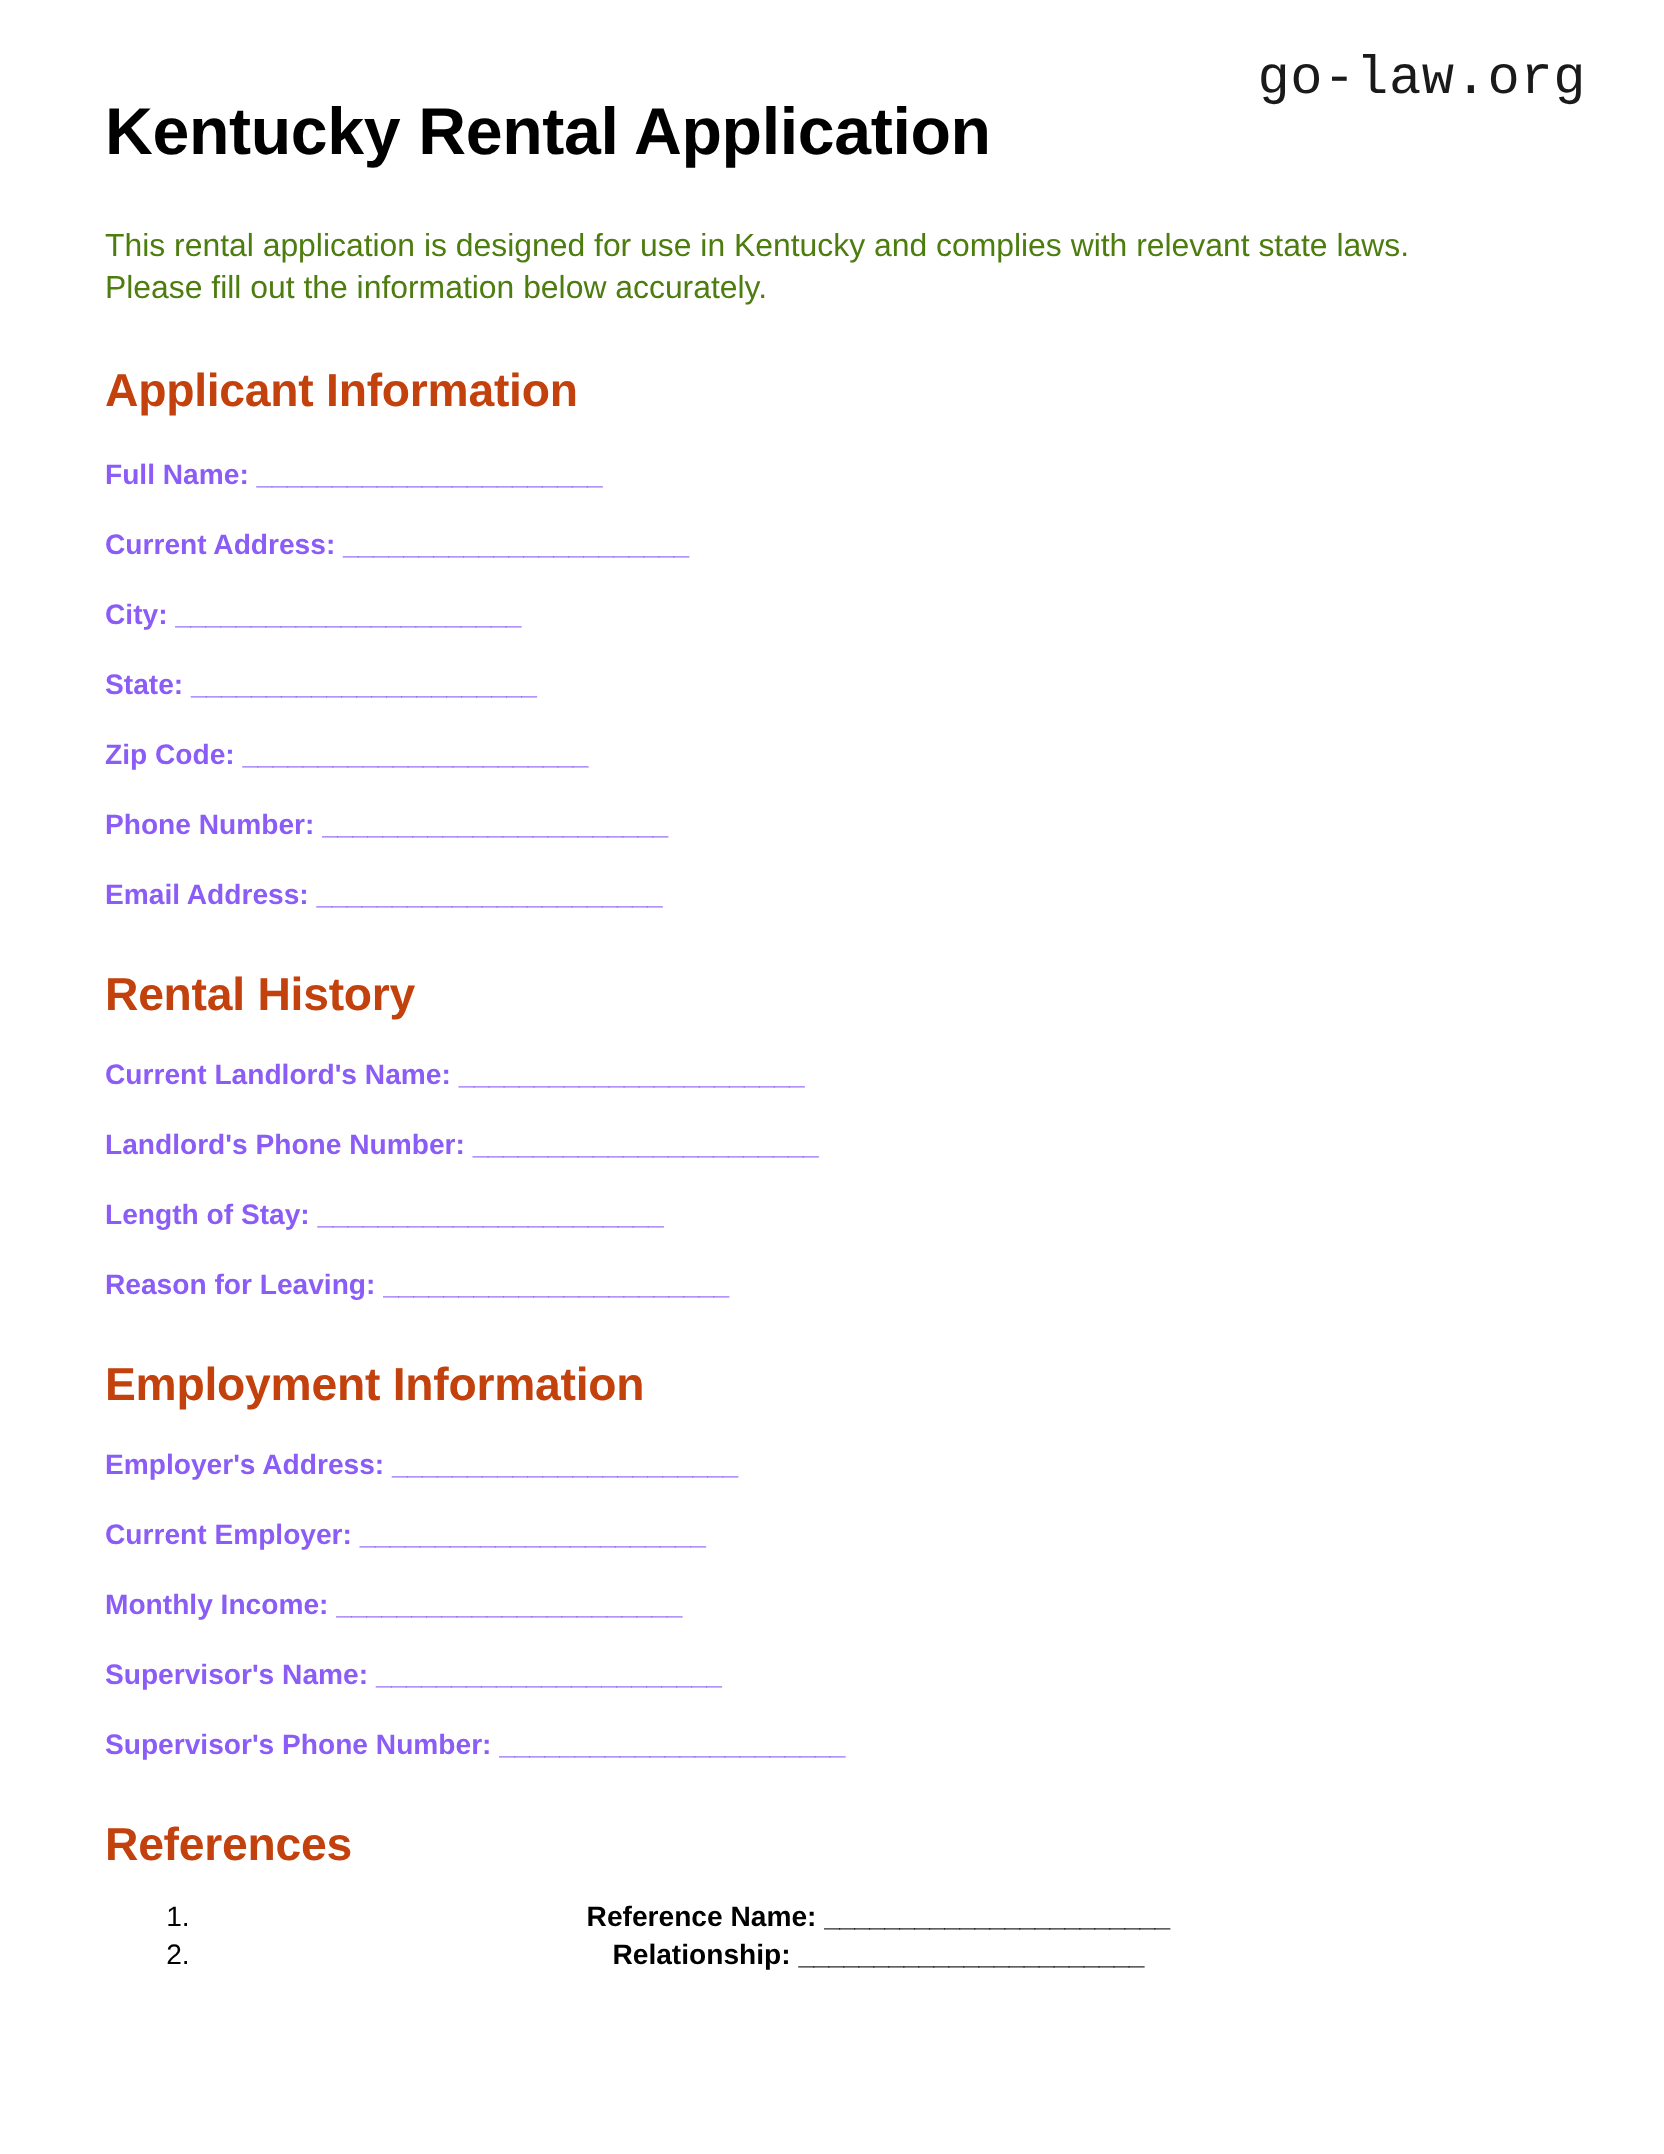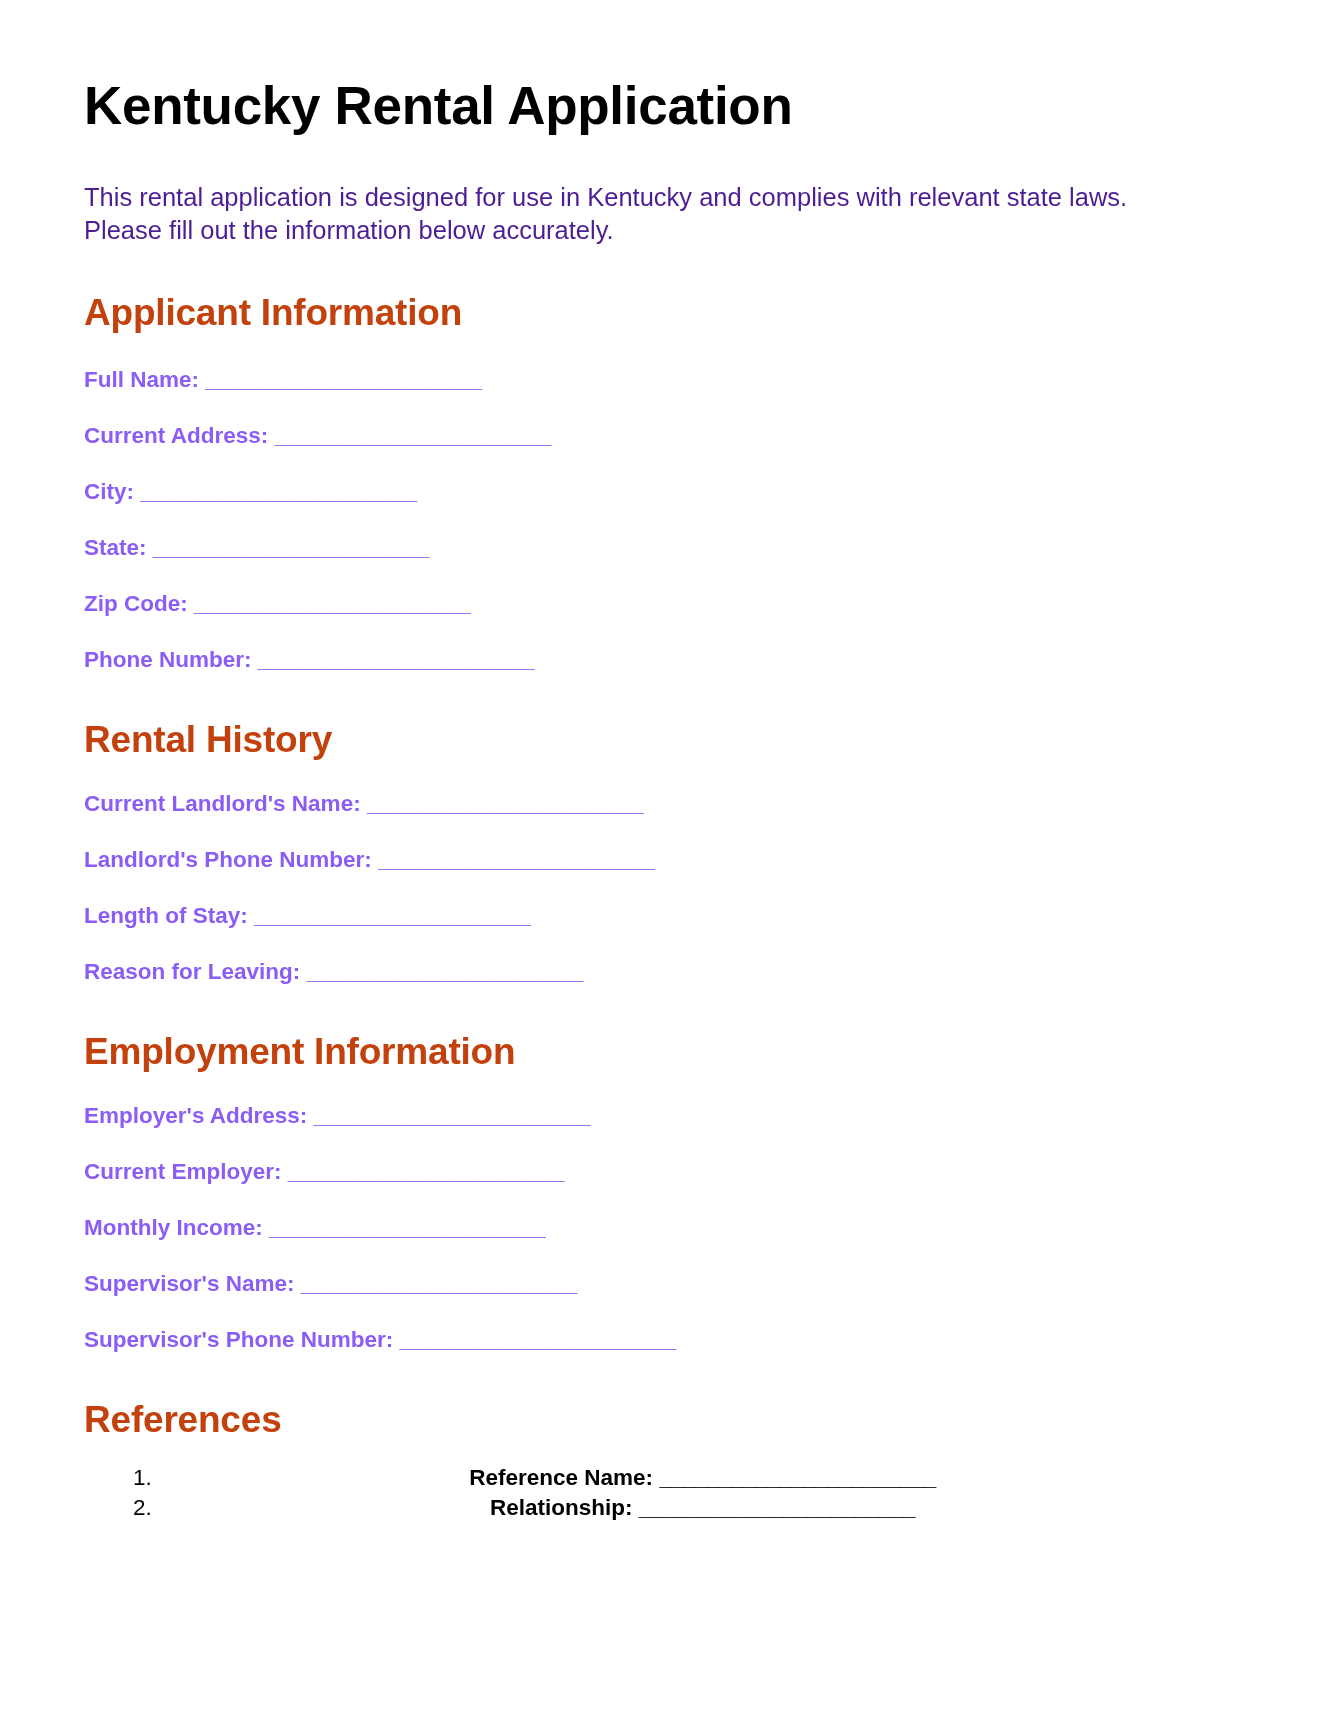--- a/index.html
+++ b/index.html
@@ -45,21 +45,21 @@
     line-height: 1.12;
     margin: 0 0 0 0;
     letter-spacing: -0.3px;
     color: #000;
   }
   p.intro {
     font-size: 25.5px;
     line-height: 1.27;
     margin: 46px 0 0 0;
     max-width: 1045px;
-    color: #4c1d95;
+    color: #4d7c0f;
     font-weight: 400;
   }
   h2.section-title {
     font-size: 37px;
     font-weight: bold;
     margin: 46px 0 0 0;
     letter-spacing: -0.2px;
     color: #c2410c;
   }
   .field {
@@ -94,20 +94,21 @@
   .sec-applicant { margin-top: 40px; }
   .sec-rental { margin-top: 50px; }
   .sec-employment { margin-top: 50px; }
   .sec-references { margin-top: 45px; }
 </style>
 </head>
 <body>
 
 <div class="page">
 
+  <div class="brand">go-law.org</div>
 
   <div class="content">
 
     <h1 class="doc-title">Kentucky Rental Application</h1>
 
     <p class="intro">This rental application is designed for use in Kentucky and complies with relevant state laws. Please fill out the information below accurately.</p>
 
     <h2 class="section-title sec-applicant">Applicant Information</h2>
 
     <div class="field">
@@ -125,20 +126,24 @@
     <div class="field">
       <span>State:</span>
       <span class="blank">_______________________</span>
     </div>
     <div class="field">
       <span>Zip Code:</span>
       <span class="blank">_______________________</span>
     </div>
     <div class="field">
       <span>Phone Number:</span>
+      <span class="blank">_______________________</span>
+    </div>
+    <div class="field">
+      <span>Email Address:</span>
       <span class="blank">_______________________</span>
     </div>
 
     <h2 class="section-title sec-rental">Rental History</h2>
 
     <div class="field">
       <span>Current Landlord's Name:</span>
       <span class="blank">_______________________</span>
     </div>
     <div class="field">

